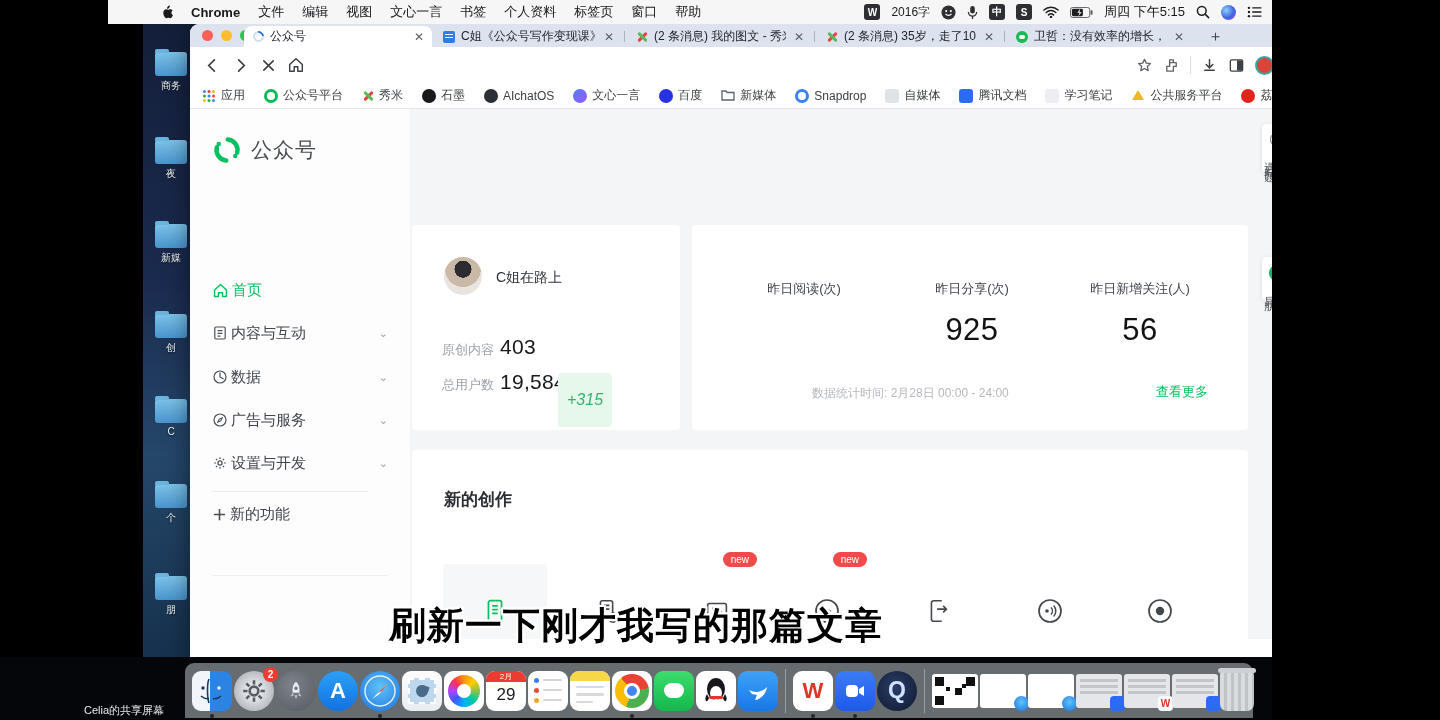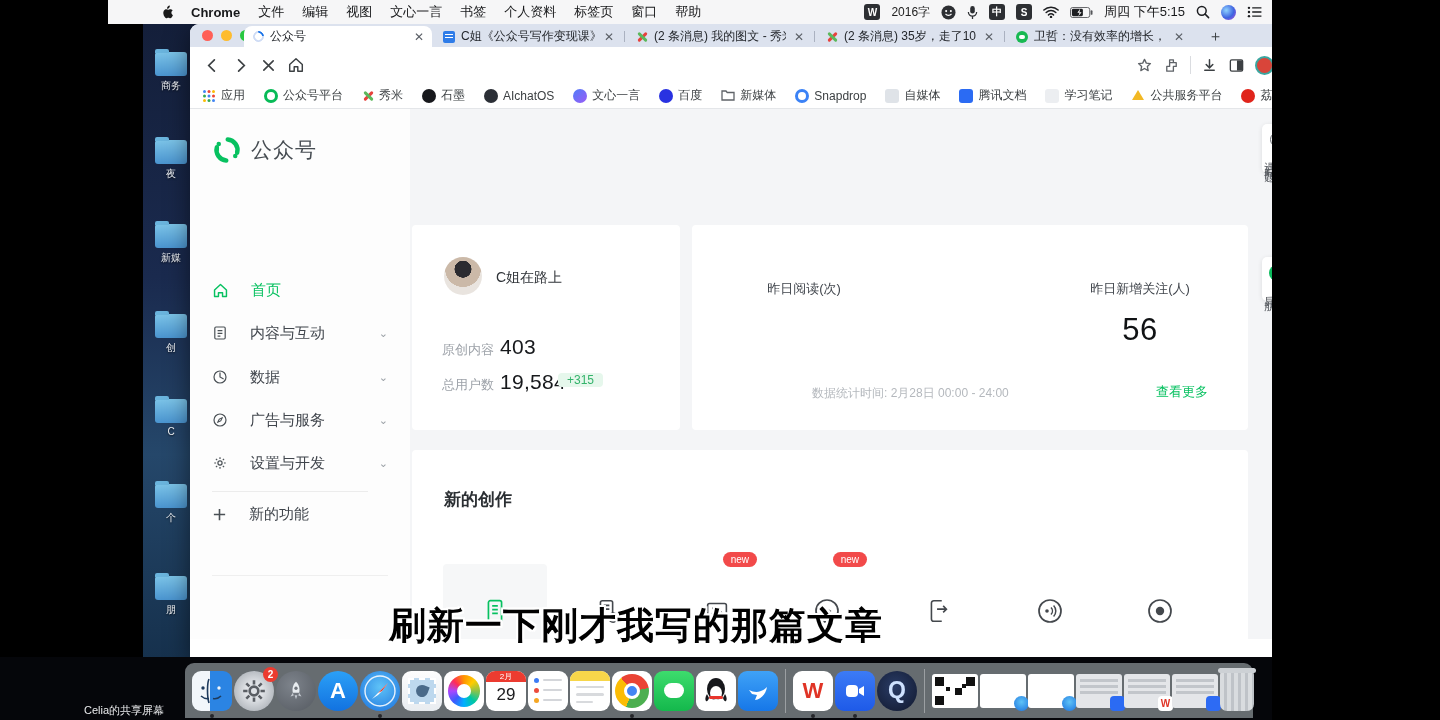--- a/index.html
+++ b/index.html
@@ -78,34 +78,34 @@
   .bm-ic { width:14px; height:14px; border-radius:3px; flex:none; position:relative; }
   .bm-more { margin-left:auto; color:#5f6368; font-size:13px; }
 
   
   .content { position:relative; height:530px; background:#f4f5f7; overflow:hidden; }
 
   .p-sidebar { position:absolute; left:0; top:0; width:220px; height:100%; background:#fdfdfd; }
   .p-logo { display:flex; align-items:center; gap:9px; margin:26px 0 0 22px; }
   .p-logo-text { font-size:21px; color:#464c52; letter-spacing:1px; }
   .nav-item { position:absolute; left:22px; width:176px; height:22px; display:flex; align-items:center;
-    gap:22px; font-size:15px; color:#41464d; }
+    gap:3px; font-size:15px; color:#41464d; }
   .nav-item .chev { margin-left:auto; color:#9aa0a6; font-size:11px; }
   .nav-item.active { color:#07c160; }
   .nav-divider { position:absolute; left:22px; width:156px; border-top:1px solid #ececec; }
 
   .card { position:absolute; background:#fff; border-radius:4px; }
   .profile-card { left:222px; top:116px; width:268px; height:205px; }
   .pc-avatar { position:absolute; left:32px; top:32px; width:38px; height:38px; border-radius:50%;
     background:radial-gradient(circle at 50% 32%, #2b2b30 0 26%, #cbb9a8 27% 55%, #e9e4df 56%); }
   .pc-name { position:absolute; left:84px; top:44px; font-size:14px; color:#2f3338; }
   .pc-row-label { position:absolute; font-size:13px; color:#9ca1a8; }
   .pc-row-value { position:absolute; font-size:21px; color:#17191c; letter-spacing:.3px; }
   .pc-delta { position:absolute; left:146px; top:148px; background:#e6f7ec; color:#34b36b;
-    font-size:12px; padding:0 9px; border-radius:4px; }
+    font-size:16px; padding:18px 9px; border-radius:4px;font-style:italic; }
 
   .stats-card { left:502px; top:116px; width:556px; height:205px; }
   .stat-col { position:absolute; top:55px; width:180px; text-align:center; }
   .stat-label { font-size:13px; color:#40454c; }
   .stat-value { margin-top:14px; font-size:31px; color:#101214; letter-spacing:.5px; }
   .stats-foot { position:absolute; left:120px; top:160px; font-size:12px; color:#b4b8bd; }
   .stats-more { position:absolute; right:40px; top:158px; font-size:13px; color:#07c160; }
 
   .creation-card { left:222px; top:341px; width:836px; height:274px; }
   .cc-title { position:absolute; left:32px; top:38px; font-size:17px; font-weight:700; color:#2b2f33; }
@@ -556,20 +556,24 @@
         <div class="pc-row-value" style="left:88px;top:110px">403</div>
         <div class="pc-row-label" style="left:30px;top:151px">总用户数</div>
         <div class="pc-row-value" style="left:88px;top:145px">19,584</div>
         <div class="pc-delta">+315</div>
       </div>
 
       <div class="card stats-card">
         <div class="stat-col" style="left:22px">
           <div class="stat-label">昨日阅读(次)</div>
         </div>
+        <div class="stat-col" style="left:190px">
+          <div class="stat-label">昨日分享(次)</div>
+          <div class="stat-value">925</div>
+        </div>
         <div class="stat-col" style="left:358px">
           <div class="stat-label">昨日新增关注(人)</div>
           <div class="stat-value">56</div>
         </div>
         <div class="stats-foot">数据统计时间: 2月28日 00:00 - 24:00</div>
         <div class="stats-more">查看更多</div>
       </div>
 
       <div class="card creation-card">
         <div class="cc-title">新的创作</div>

